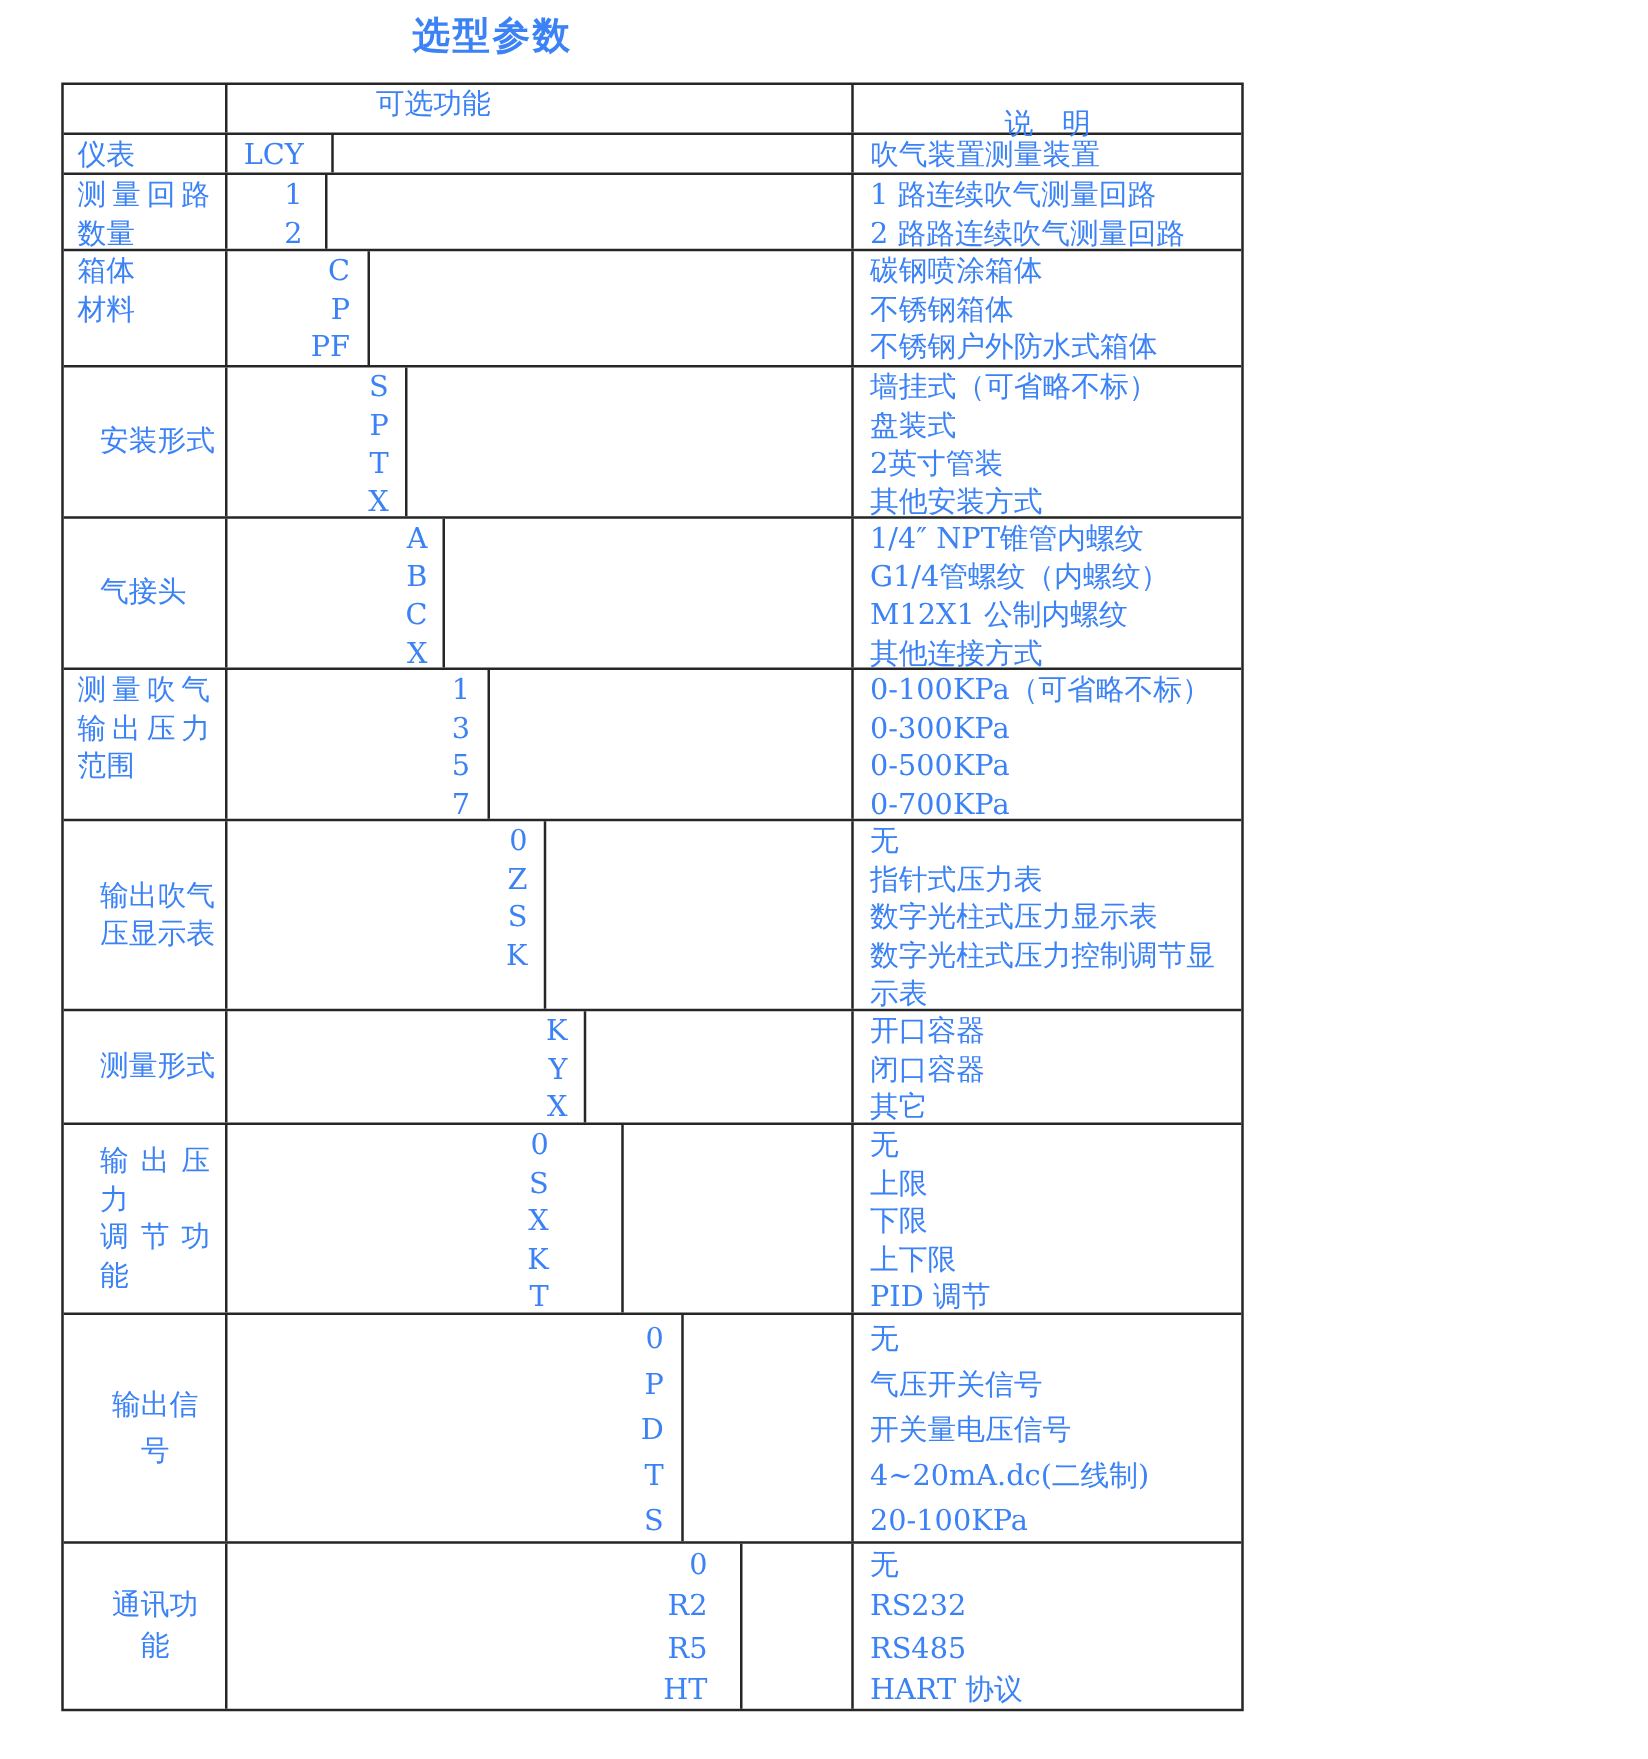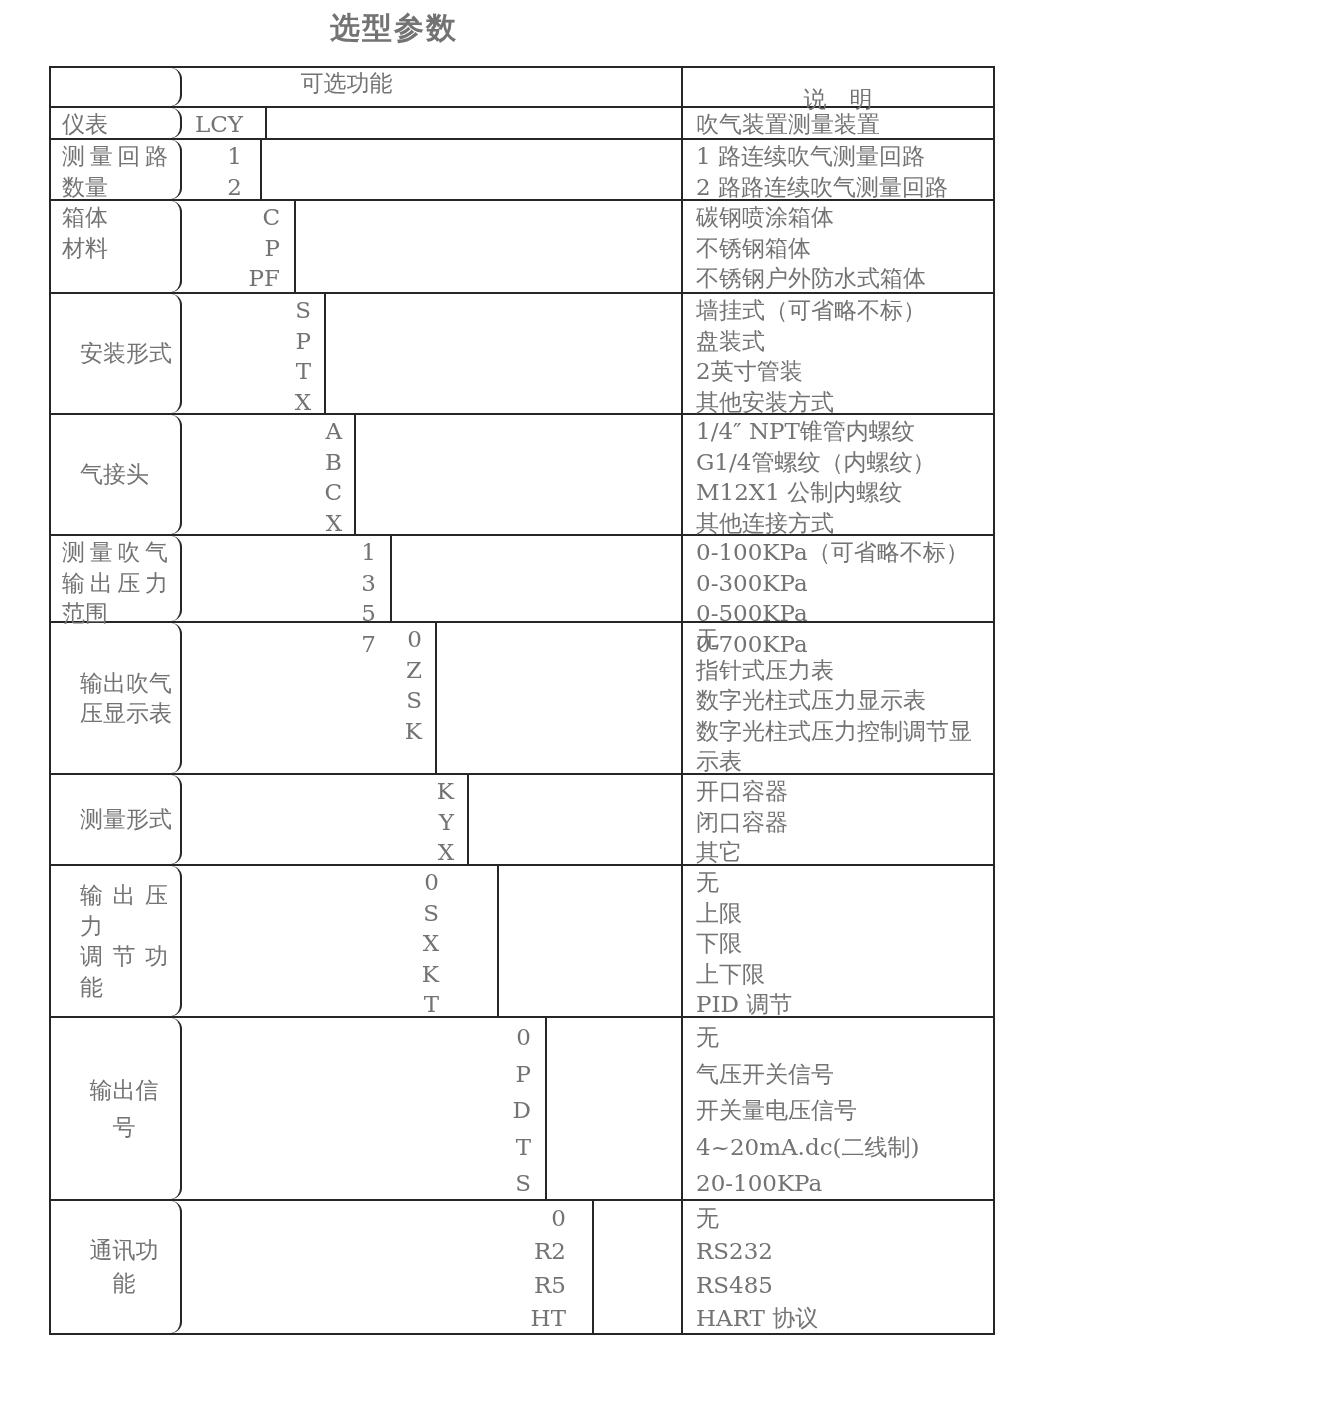--- a/index.html
+++ b/index.html
@@ -3,21 +3,21 @@
 <meta charset="utf-8">
 <style>
   * { box-sizing: border-box; margin: 0; padding: 0; }
   html,body { background:#ffffff; }
   .page {
     position: relative;
     width: 1318px;
     height: 1407px;
     background: #ffffff;
     font-family: "DejaVu Serif", "Liberation Serif", serif;
-    color: #737373;
+    color: #3b82f6;
     overflow: hidden;
   }
   .title {
     position: absolute;
     left: 330px;
     top: 8px;
     font-size: 30px;
     font-weight: bold;
     letter-spacing: 2px;
     white-space: nowrap;
@@ -33,21 +33,20 @@
   .row { display: flex; width: 100%; --lh: 30.5px; }
   .row + .row { border-top: 2px solid #262626; }
 
   .lab {
     width: 131px;
     flex: 0 0 131px;
     border-right: 2px solid #262626;
     padding: 1px 12px 0 11px;
     display: flex;
     flex-direction: column;
-    border-radius: 11px;
   }
   .lab.vc { justify-content: center; padding-top: 0; padding-left: 29px; }
   .lline { line-height: var(--lh); white-space: nowrap; }
   .lline.jl {
     text-align: justify;
     text-align-last: justify;
     text-justify: inter-character;
     white-space: normal;
   }
   .lline.cl { text-align: center; white-space: normal; }
@@ -178,21 +177,21 @@
       </div>
       <div class="fill"></div>
       <div class="desc">
         <div class="dline">1/4″ NPT锥管内螺纹</div>
         <div class="dline">G1/4管螺纹（内螺纹）</div>
         <div class="dline">M12X1 公制内螺纹</div>
         <div class="dline">其他连接方式</div>
       </div>
     </div>
 
-    <div class="row" style="height:87px">
+    <div class="row" style="height:121px">
       <div class="lab">
         <div class="lline jl">测量吹气</div>
         <div class="lline jl">输出压力</div>
         <div class="lline">范围</div>
       </div>
       <div class="code" style="width:210px;padding-right:14px">
         <div class="cline">1</div>
         <div class="cline">3</div>
         <div class="cline">5</div>
         <div class="cline">7</div>

